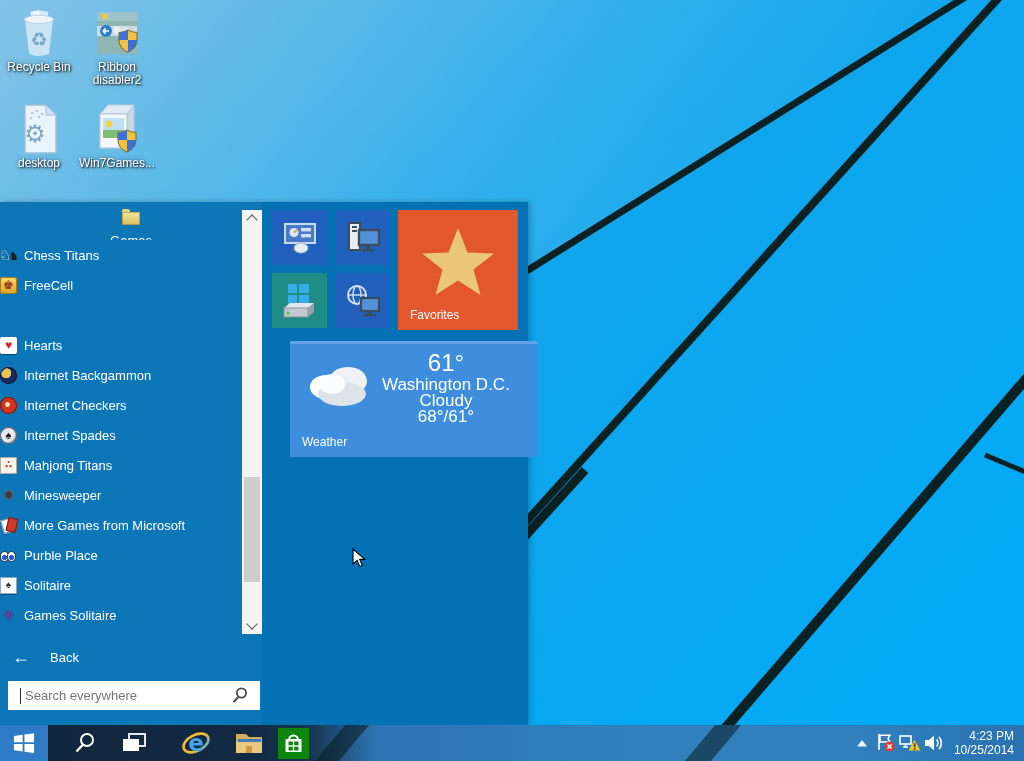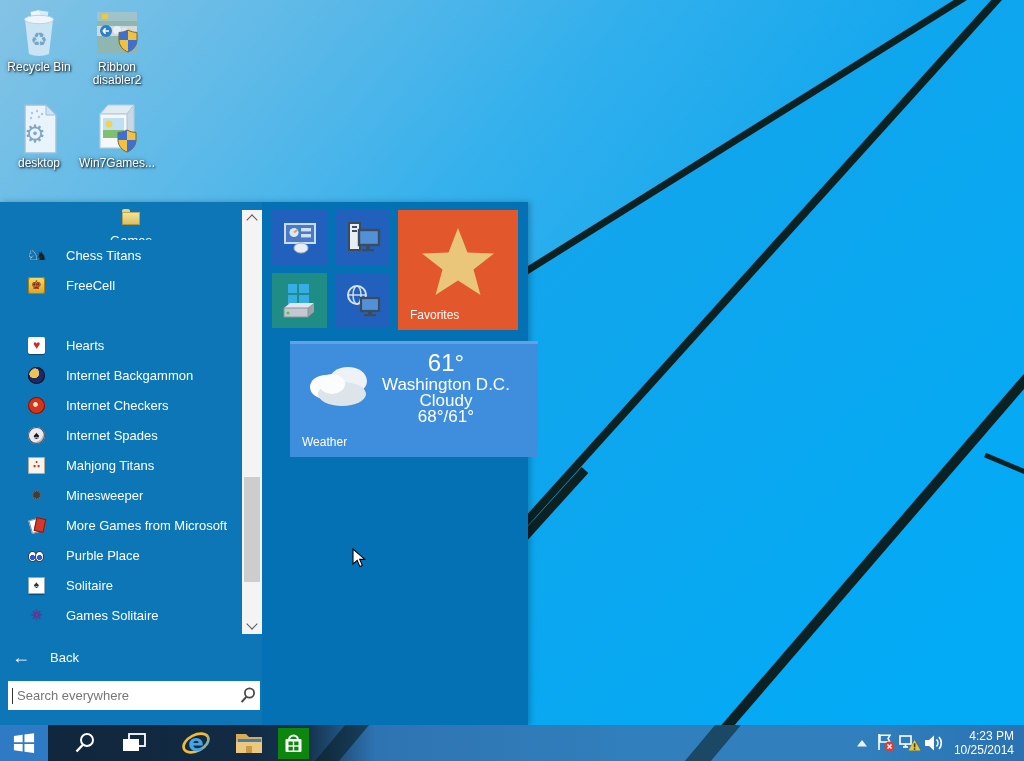--- a/index.html
+++ b/index.html
@@ -14,38 +14,38 @@
   .dicon .lbl{margin-top:3px;color:#fff;font-size:12px;line-height:13px;
     text-shadow:1px 1px 2px rgba(0,0,0,.9),0 0 4px rgba(0,0,0,.55);}
   
   #startmenu{position:absolute;left:0;top:202px;width:528px;height:523px;
     background:var(--menu-left-bg);box-shadow:2px 0 6px rgba(0,0,0,.25);}
   #menu-list{position:absolute;left:0;top:0;width:262px;height:523px;}
   .mrow{position:absolute;left:0;width:242px;height:30px;display:flex;
     align-items:center;color:#fff;font-size:13px;}
   .mrow .txt{white-space:nowrap;overflow:hidden;}
   .mrow-header{padding-left:10px;gap:8px;flex-direction:column;}
-  .mrow-item{padding-left:28px;gap:21px;}
+  .mrow-item{gap:7px;}
   
   #menu-scrollbar{position:absolute;left:242px;top:8px;width:20px;height:424px;
     background:var(--scroll-track);}
   .sb-arrow{position:absolute;left:0;width:20px;height:16px;display:flex;
     align-items:center;justify-content:center;}
   .sb-arrow span{display:block;width:7px;height:7px;border-left:1.6px solid #5a5a5a;
     border-top:1.6px solid #5a5a5a;}
   #sb-up{top:0;} #sb-up span{transform:translateY(2px) rotate(45deg);}
   #sb-down{bottom:0;} #sb-down span{transform:translateY(-2px) rotate(225deg);}
   #sb-thumb{position:absolute;left:2px;top:267px;width:16px;height:105px;
     background:var(--scroll-thumb);}
   
   #back-row{position:absolute;left:0;top:440px;width:262px;height:30px;display:flex;
     align-items:center;color:#fff;font-size:13px;gap:20px;padding-left:12px;box-sizing:border-box;}
   #back-arrow{font-size:18px;line-height:18px;font-weight:bold;}
   #search-box{position:absolute;left:8px;top:479px;width:252px;height:29px;
-    background:#fff;display:flex;align-items:center;box-sizing:border-box;padding:0 4px;}
+    background:#fff;display:flex;align-items:center;box-sizing:border-box;padding:0 12px;}
   #search-caret{width:1px;height:16px;background:#333;margin-right:2px;}
   #search-input{border:0;outline:0;flex:1;font-size:13px;font-family:inherit;
     color:#222;background:transparent;min-width:0;}
   #search-input::placeholder{color:#767676;opacity:1;}
   
   #tile-panel{position:absolute;left:262px;top:0;width:266px;height:523px;
     background:var(--menu-tiles-bg);}
   .tile{position:absolute;cursor:pointer;text-align:center;}
   .tile-s{width:55px;height:55px;background:var(--tile-blue);
     display:flex;align-items:center;justify-content:center;}

